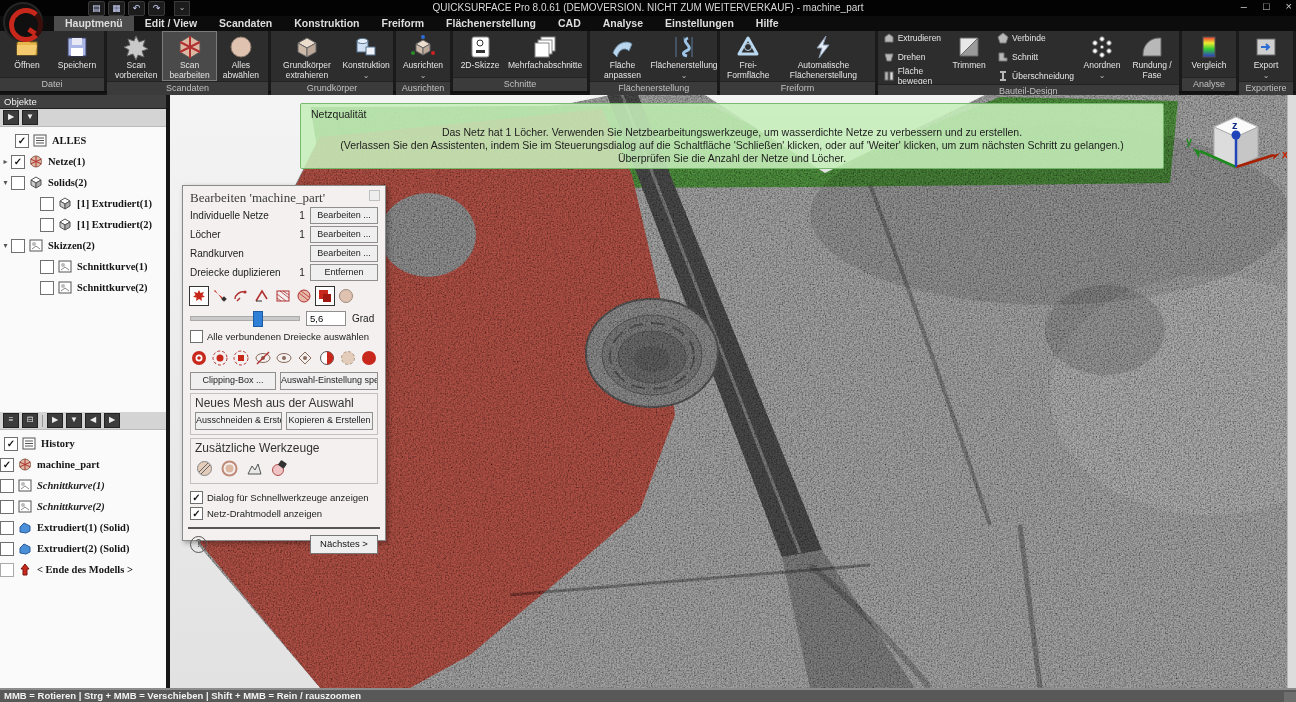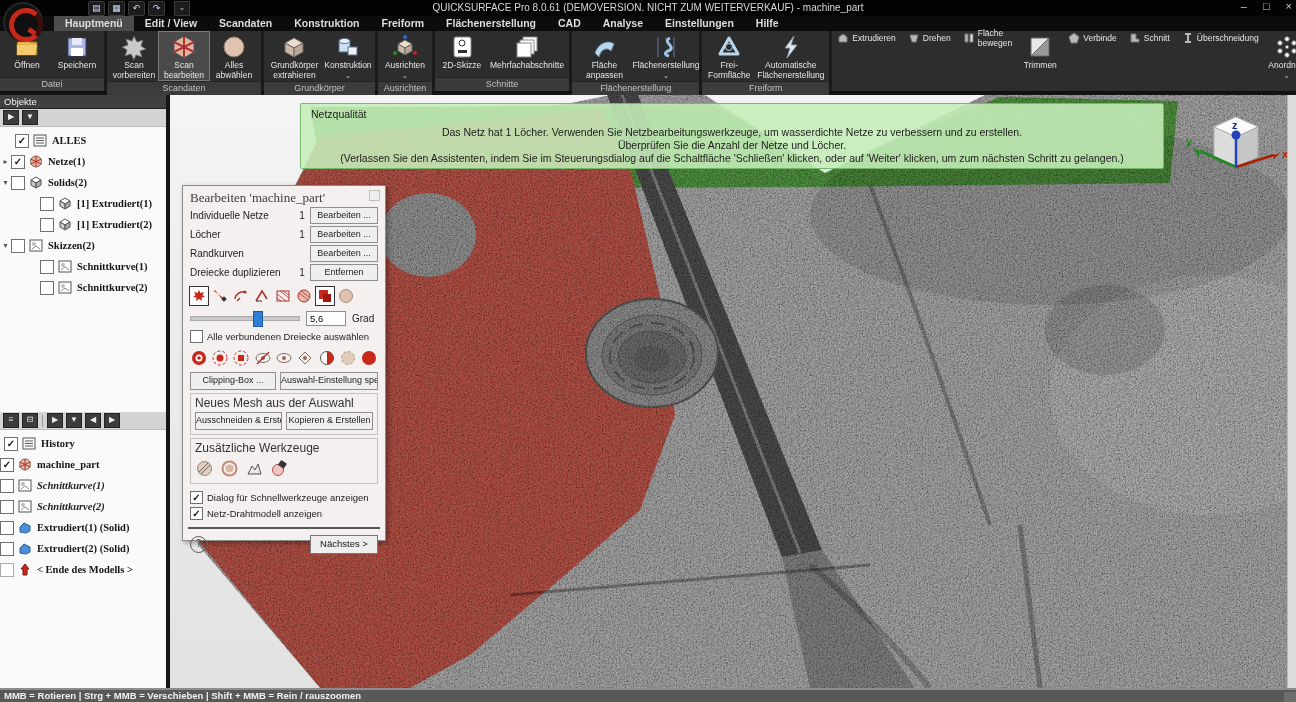--- a/index.html
+++ b/index.html
@@ -37,21 +37,21 @@
   .rgroup{display:flex;flex-direction:column;background:#2d2d2d;border-right:3px solid #1a1a1a;}
   .rbody{flex:1;display:flex;align-items:stretch;padding:1px 2px;}
   .rglabel{height:13px;background:#3b3b3b;color:#c0c0c0;font-size:9px;text-align:center;
            line-height:13px;border-top:1px solid #222;}
   .rbtn{display:flex;flex-direction:column;align-items:center;justify-content:flex-start;
         padding:2px 3px 0 3px;min-width:44px;}
   .rbtn.active{background:#4a4a4a;outline:1px solid #7a7a7a;}
   .ric{height:26px;display:flex;align-items:center;justify-content:center;}
   .rlab{color:#e6e6e6;font-size:8.5px;text-align:center;line-height:9.5px;margin-top:1px;white-space:pre-line;}
   .has-chev .rlab::after{content:"\A\2304";white-space:pre;color:#bbb;font-size:8px;line-height:4px;}
-  .rsmallcol{display:flex;flex-direction:row;justify-content:space-between;gap:12px;padding:0 3px;}
+  .rsmallcol{display:flex;flex-direction:column;justify-content:flex-start;gap:6px;padding:0 3px;}
   .rsmall{display:flex;align-items:center;gap:3px;height:13px;}
   .rsmall .rlab{margin:0;text-align:left;font-size:8.5px;}
 
   
   #sidebar{position:absolute;left:0;top:95px;width:168px;height:593px;background:#e4e4e4;
            border-right:2px solid #161616;box-sizing:border-box;}
   .phead{height:13px;background:#404040;color:#f0f0f0;font-size:9.5px;line-height:13px;
          padding-left:4px;border-bottom:1px solid #222;}
   .ptools{height:17px;background:#d4d4d4;display:flex;gap:3px;align-items:center;padding-left:3px;
           border-bottom:1px solid #bbb;}
@@ -411,20 +411,21 @@
       </div>
       <div class="rbtn">
         <span class="ric">
           <svg width="26" height="26">
               <path d="M22 22H4v-2C4 11 11 4 20 4h2z" fill="#b8b8b8" stroke="#666"></path>
             </svg>
         </span>
         <span class="rlab">Rundung / Fase</span>
       </div>
     </div>
+    <div class="rglabel">Bauteil-Design</div>
   </div>
 
   <div class="rgroup">
     <div class="rbody">
       <div class="rbtn">
         <span class="ric">
           <svg width="26" height="26">
               <defs>
                 <linearGradient id="rb" x1="0" y1="0" x2="0" y2="1">
                   <stop offset="0" stop-color="#e33"></stop>
@@ -690,22 +691,22 @@
       <path d="M850 430 L870 593" stroke="rgba(0,0,0,0.25)" stroke-width="5" fill="none"></path>
       <path d="M640 470 Q700 520 760 593" stroke="rgba(0,0,0,0.2)" stroke-width="6" fill="none"></path>
     </g>
 
     <polygon points="535,0 815,0 655,78" fill="url(#bgg)"></polygon>
   </svg>
 
   <div id="notif">
     <div class="ntitle">Netzqualität</div>
     <div class="nline">Das Netz hat 1 Löcher. Verwenden Sie Netzbearbeitungswerkzeuge, um wasserdichte Netze zu verbessern und zu erstellen.</div>
+    <div class="nline">(Verlassen Sie den Assistenten, indem Sie im Steuerungsdialog auf die Schaltfläche 'Schließen' klicken, oder auf 'Weiter' klicken, um zum nächsten Schritt zu gelangen.)</div>
     <div class="nline">Überprüfen Sie die Anzahl der Netze und Löcher.</div>
-    <div class="nline">(Verlassen Sie den Assistenten, indem Sie im Steuerungsdialog auf die Schaltfläche 'Schließen' klicken, oder auf 'Weiter' klicken, um zum nächsten Schritt zu gelangen.)</div>
   </div>
 
   <svg id="viewcube" viewBox="0 0 104 82">
     <polygon points="30,18 52,8 74,18 52,28" fill="#fafafa" stroke="#c0c0c0"></polygon>
     <polygon points="30,18 52,28 52,58 30,48" fill="#dcdcdc" stroke="#b0b0b0"></polygon>
     <polygon points="74,18 52,28 52,58 74,48" fill="#c6c6c6" stroke="#a8a8a8"></polygon>
     <line x1="52" y1="58" x2="90" y2="46" stroke="#aa1e00" stroke-width="2.5"></line>
     <polygon points="90,46 96,44 89,51" fill="#aa1e00"></polygon>
     <text x="98" y="49" font-size="11" font-weight="bold" fill="#cc2200" font-family="Liberation Sans">x</text>
     <line x1="52" y1="58" x2="16" y2="42" stroke="#1e8a1e" stroke-width="2.5"></line>

